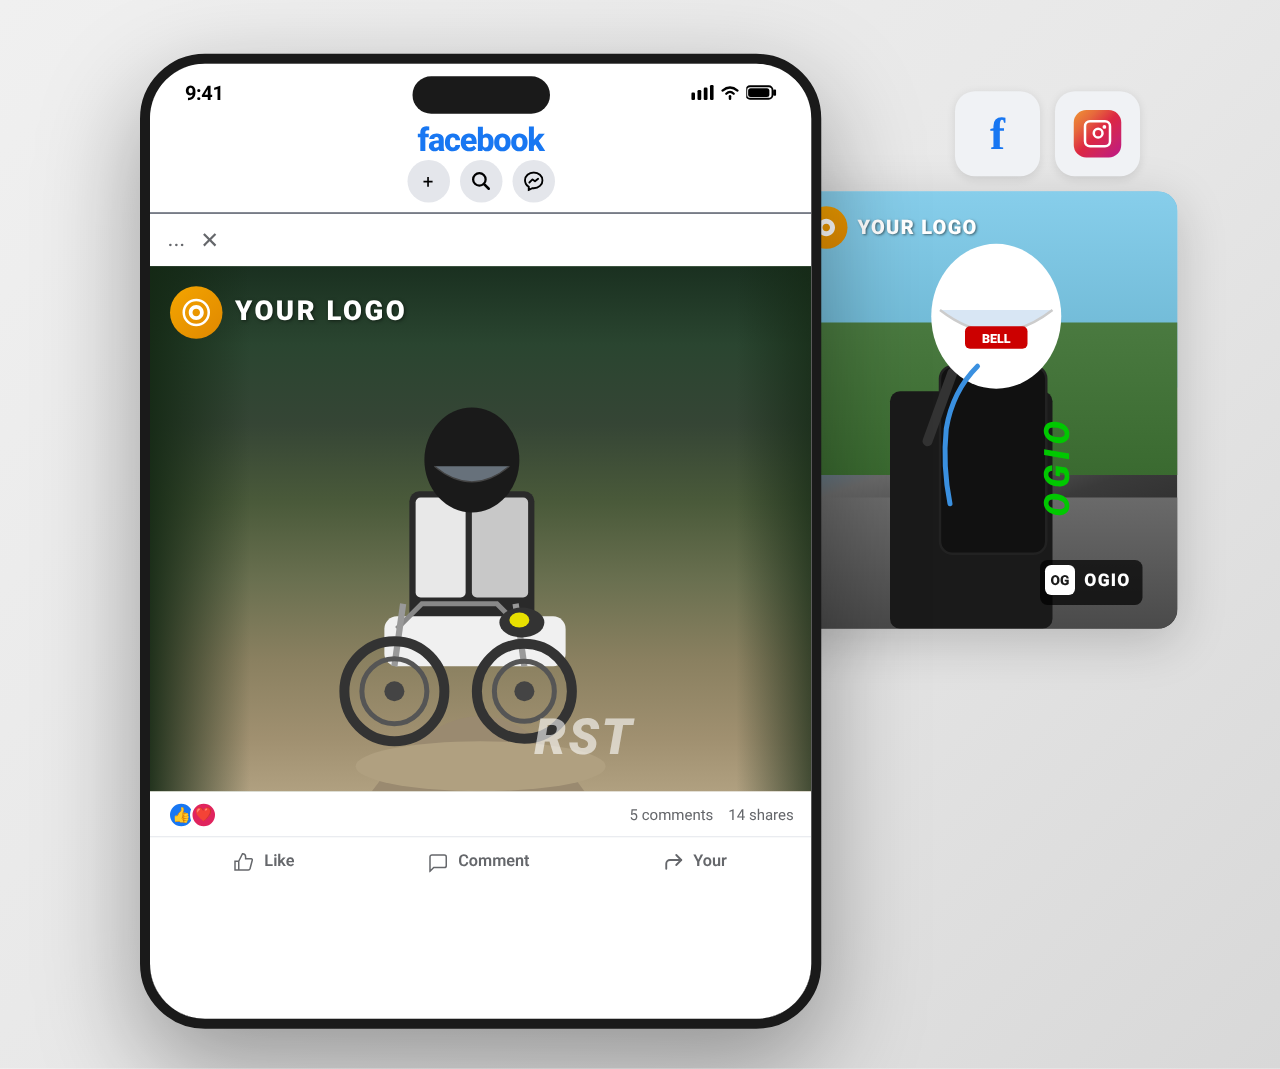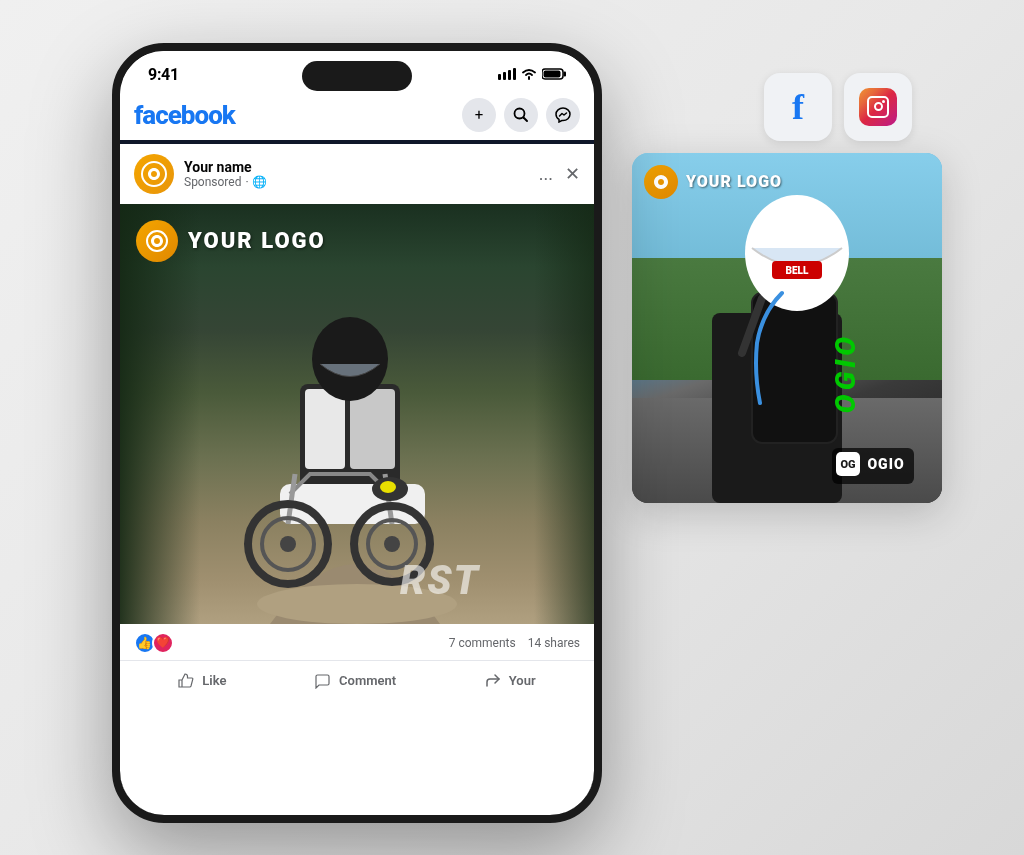--- a/index.html
+++ b/index.html
@@ -20,21 +20,21 @@
       position: relative;
       width: 860px;
       height: 790px;
     }
 
     
     .phone {
       position: absolute;
       left: 30px;
       top: 10px;
-      width: 490px;
+      width: 545px;
       height: 780px;
       background: #fff;
       border-radius: 52px;
       border: 8px solid #1a1a1a;
       box-shadow: 0 30px 80px rgba(0,0,0,0.35), inset 0 0 0 2px #3a3a3a;
       overflow: hidden;
       z-index: 10;
     }
 
     .phone-inner {
@@ -81,22 +81,22 @@
       align-items: center;
       gap: 5px;
     }
 
     
     .fb-header {
       background: #fff;
       padding: 8px 14px 8px;
       display: flex;
       align-items: center;
-      justify-content: space-between;
-      border-bottom: 4px solid #0f172a;
+      border-bottom: 1px solid #0f172a;
+      flex-direction: column;
     }
 
     .fb-logo {
       font-size: 26px;
       font-weight: 800;
       color: #1877f2;
       letter-spacing: -1px;
     }
 
     .fb-header-icons {
@@ -572,36 +572,20 @@
           <div class="fb-icon-btn">
             <svg width="16" height="16" viewBox="0 0 16 16">
               <path d="M8 1 C4.1 1 1 3.8 1 7.2 C1 9.4 2.2 11.3 4 12.4 L4 15 L6.8 13.5 C7.2 13.6 7.6 13.6 8 13.6 C11.9 13.6 15 10.7 15 7.3 C15 3.8 11.9 1 8 1Z" stroke="#000" stroke-width="1.5" fill="none"></path>
               <path d="M4.5 9 L7 6.5 L9 8 L11.5 6" stroke="#000" stroke-width="1.5" fill="none" stroke-linecap="round" stroke-linejoin="round"></path>
             </svg>
           </div>
         </div>
       </div>
 
       <div class="post-header">
-        <div class="post-author">
-          <div class="author-avatar">
-            <svg width="28" height="28" viewBox="0 0 28 28" fill="white" xmlns="http://www.w3.org/2000/svg">
-              <circle cx="14" cy="14" r="12" stroke="white" stroke-width="2" fill="none"></circle>
-              <path d="M14 8 C10.7 8 8 10.7 8 14 C8 17.3 10.7 20 14 20 C17.3 20 20 17.3 20 14 C20 10.7 17.3 8 14 8Z M14 11 C15.7 11 17 12.3 17 14 C17 15.7 15.7 17 14 17 C12.3 17 11 15.7 11 14 C11 12.3 12.3 11 14 11Z"></path>
-            </svg>
-          </div>
-          <div class="author-info">
-            <span class="author-name">Your name</span>
-            <div class="author-meta">
-              <span>Sponsored</span>
-              <span>·</span>
-              <span>🌐</span>
-            </div>
-          </div>
-        </div>
         <div class="post-actions">
           <span class="dots-btn">...</span>
           <span class="close-btn">✕</span>
         </div>
       </div>
 
       <div class="post-image">
         <div class="forest-bg"></div>
         <div class="tree-left"></div>
         <div class="tree-right"></div>
@@ -651,21 +635,21 @@
           </div>
           <span class="logo-text">YOUR LOGO</span>
         </div>
       </div>
 
       <div class="post-reactions">
         <div class="reactions-row">
           <div class="like-emoji">👍</div>
           <div class="love-emoji">❤️</div>
           <div class="reaction-counts">
-            <span>7 comments</span>
+            <span>5 comments</span>
             <span>14 shares</span>
           </div>
         </div>
       </div>
 
       <div class="post-action-buttons">
         <div class="action-btn">
           <svg width="16" height="16" viewBox="0 0 16 16">
             <path d="M4 14 L4 7 L1 7 L1 14 Z M4 7 L7 1 C8 1 9.5 1.5 9.5 3.5 L9.5 5 L14 5 C14.5 5 15 5.5 14.8 6.2 L13 13 C12.8 13.6 12.3 14 11.7 14 L4 14Z" stroke="#65676b" stroke-width="1.2" fill="none"></path>
           </svg>

